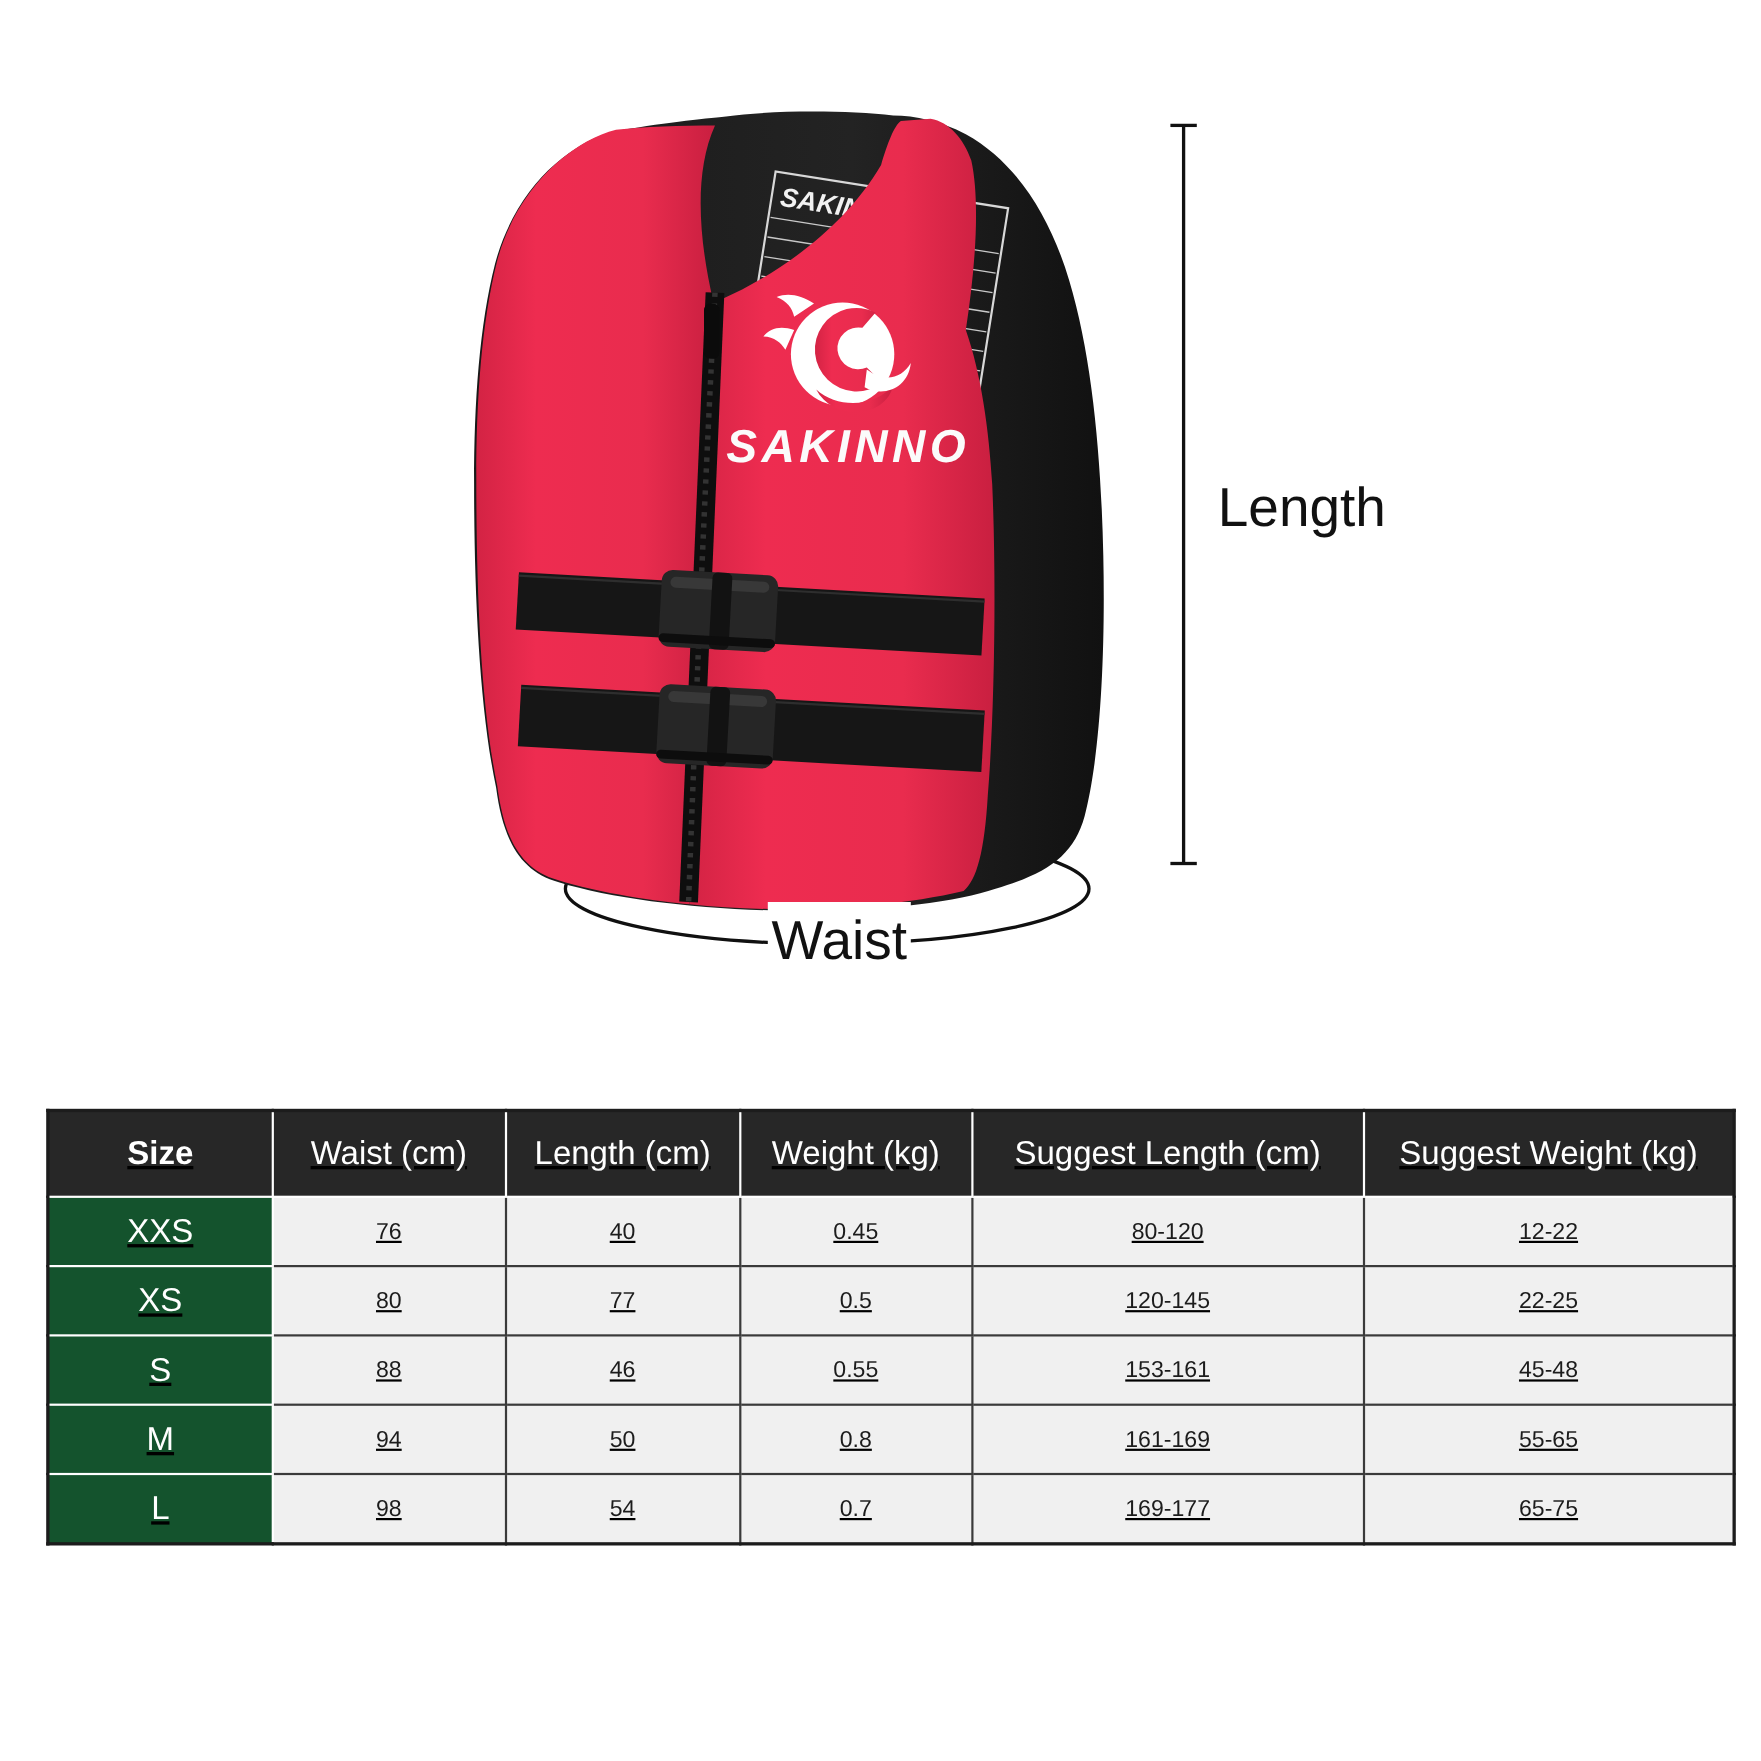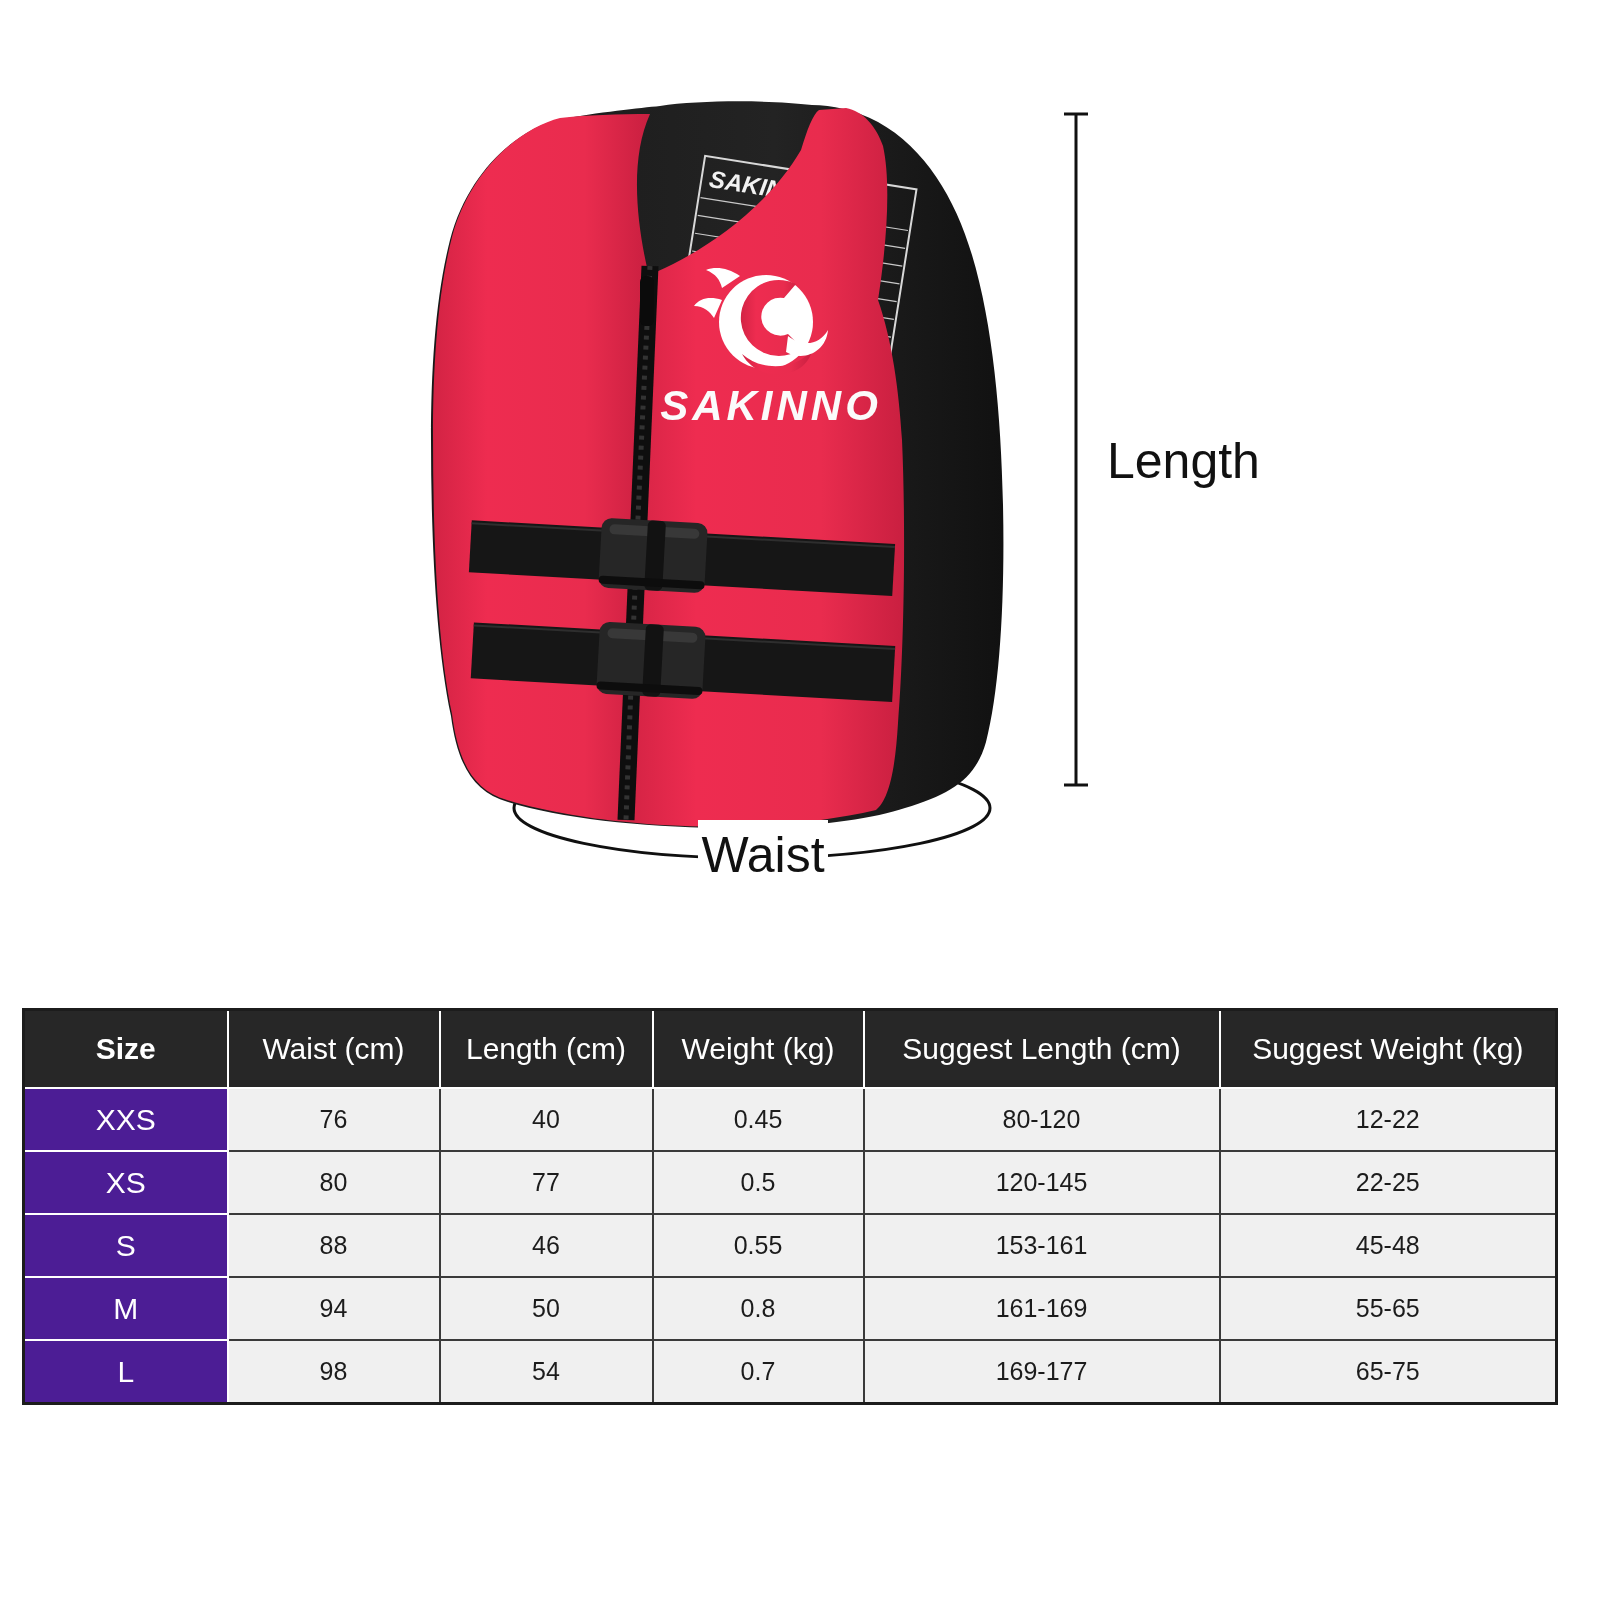--- a/index.html
+++ b/index.html
@@ -1,26 +1,26 @@
 <!DOCTYPE html>
 <html><head>
 <meta charset="utf-8">
 <style>
   html,body{margin:0;padding:0;background:#fff;}
   #canvas{position:relative;width:1601px;height:1601px;background:#fff;overflow:hidden;
           font-family:"Liberation Sans", sans-serif;}
   #vest-svg{position:absolute;left:0;top:0;}
   
-  #size-table{position:absolute;left:22px;top:1008px;width:1533px;
-              border-collapse:collapse;table-layout:fixed;border:3px solid #1c1c1c;}
+  #size-table{position:absolute;left:42px;top:1008px;width:1533px;
+              border-collapse:collapse;table-layout:fixed;border:3px solid #1c1c1c;text-decoration:underline;}
   #size-table th{background:#272727;color:#fff;border:2px solid #ffffff;
                  height:74px;font-size:30px;font-weight:normal;text-align:center;vertical-align:middle;}
   #size-table th.first{font-weight:bold;}
-  #size-table td{height:61px;text-align:center;vertical-align:middle;font-size:25px;padding:0;}
-  #size-table td.size-cell{background:#4c1d95;color:#ffffff;border:2px solid #ffffff;font-size:30px;}
+  #size-table td{height:61px;text-align:center;vertical-align:middle;font-size:21px;padding:0;}
+  #size-table td.size-cell{background:#14532d;color:#ffffff;border:2px solid #ffffff;font-size:30px;}
   #size-table td.data-cell{background:#f0f0f0;color:#1c1c1c;border:2px solid #3a3a3a;}
 </style>
 </head>
 <body>
 
 <div id="canvas">
 
   <svg id="vest-svg" width="1601" height="960" viewBox="0 0 1601 960">
     <defs>
       <linearGradient id="redGrad" x1="0" y1="0" x2="1" y2="0">

